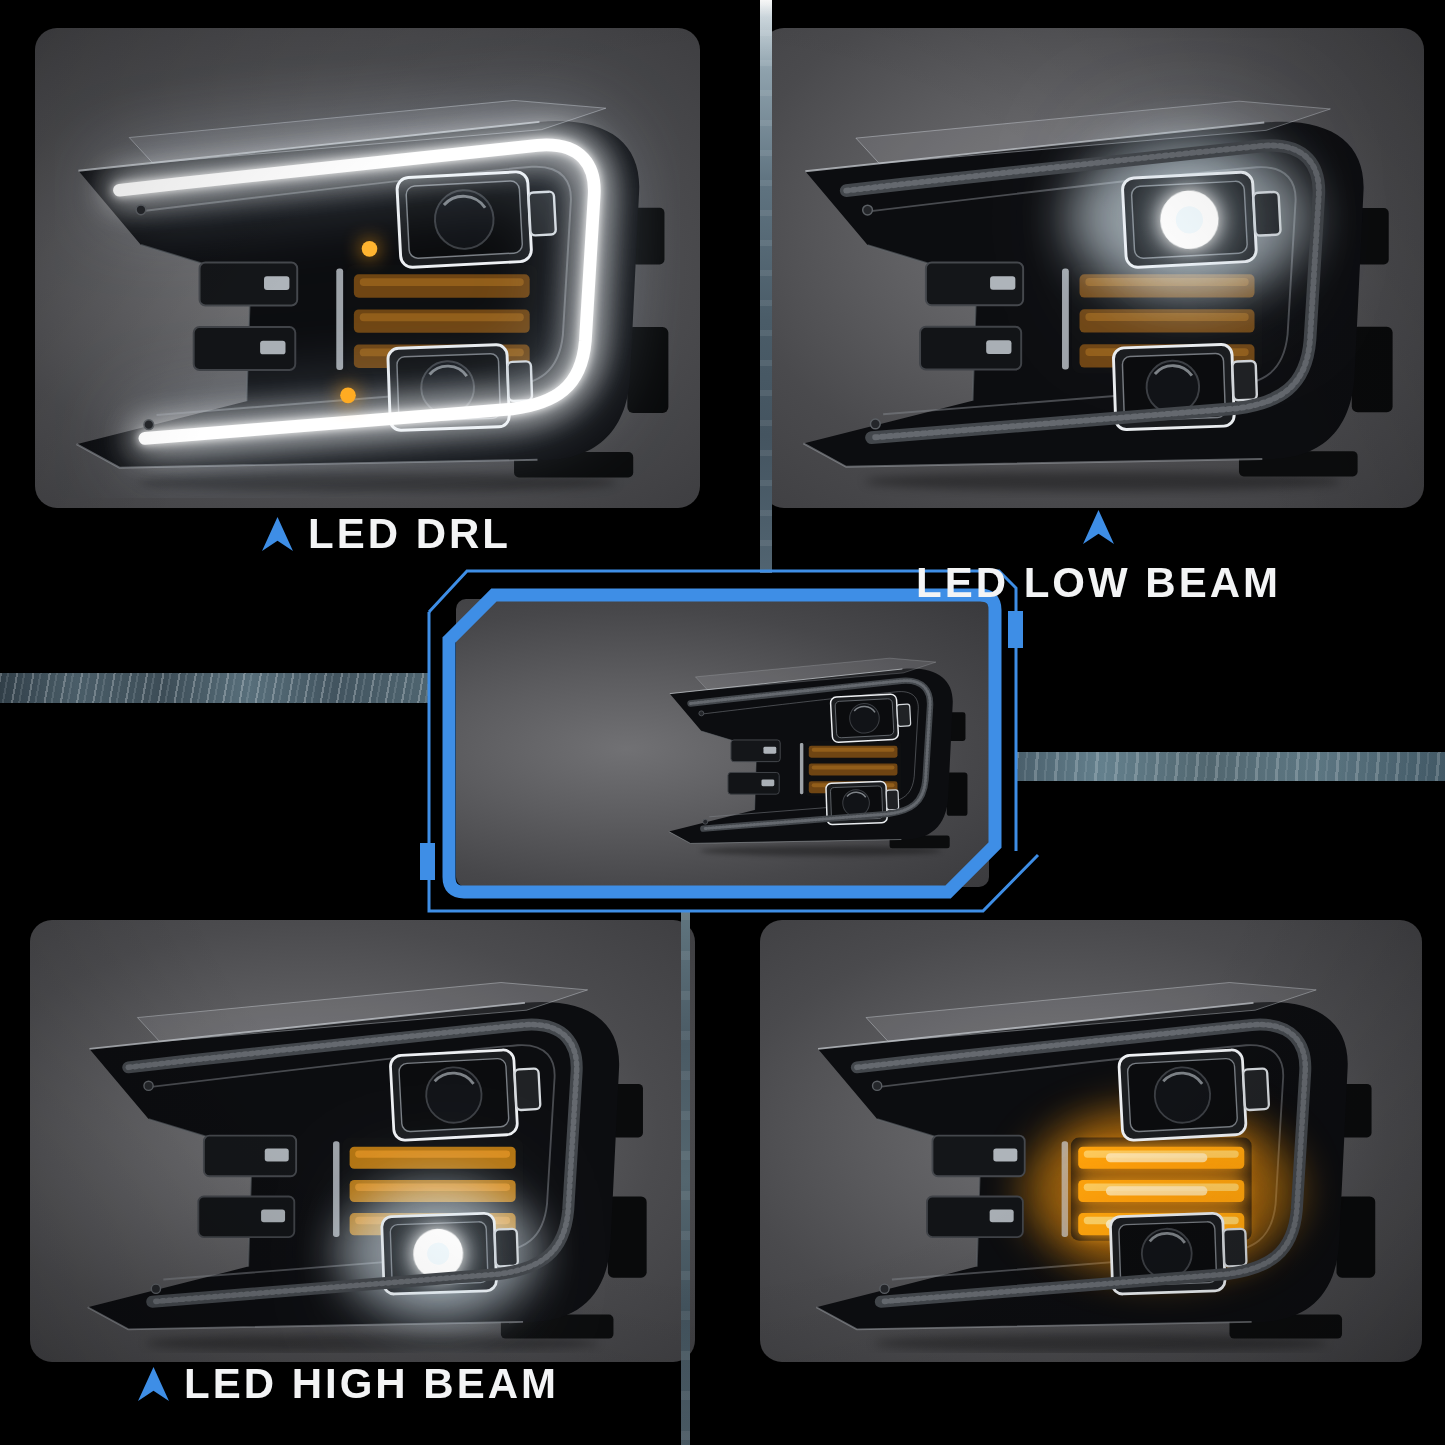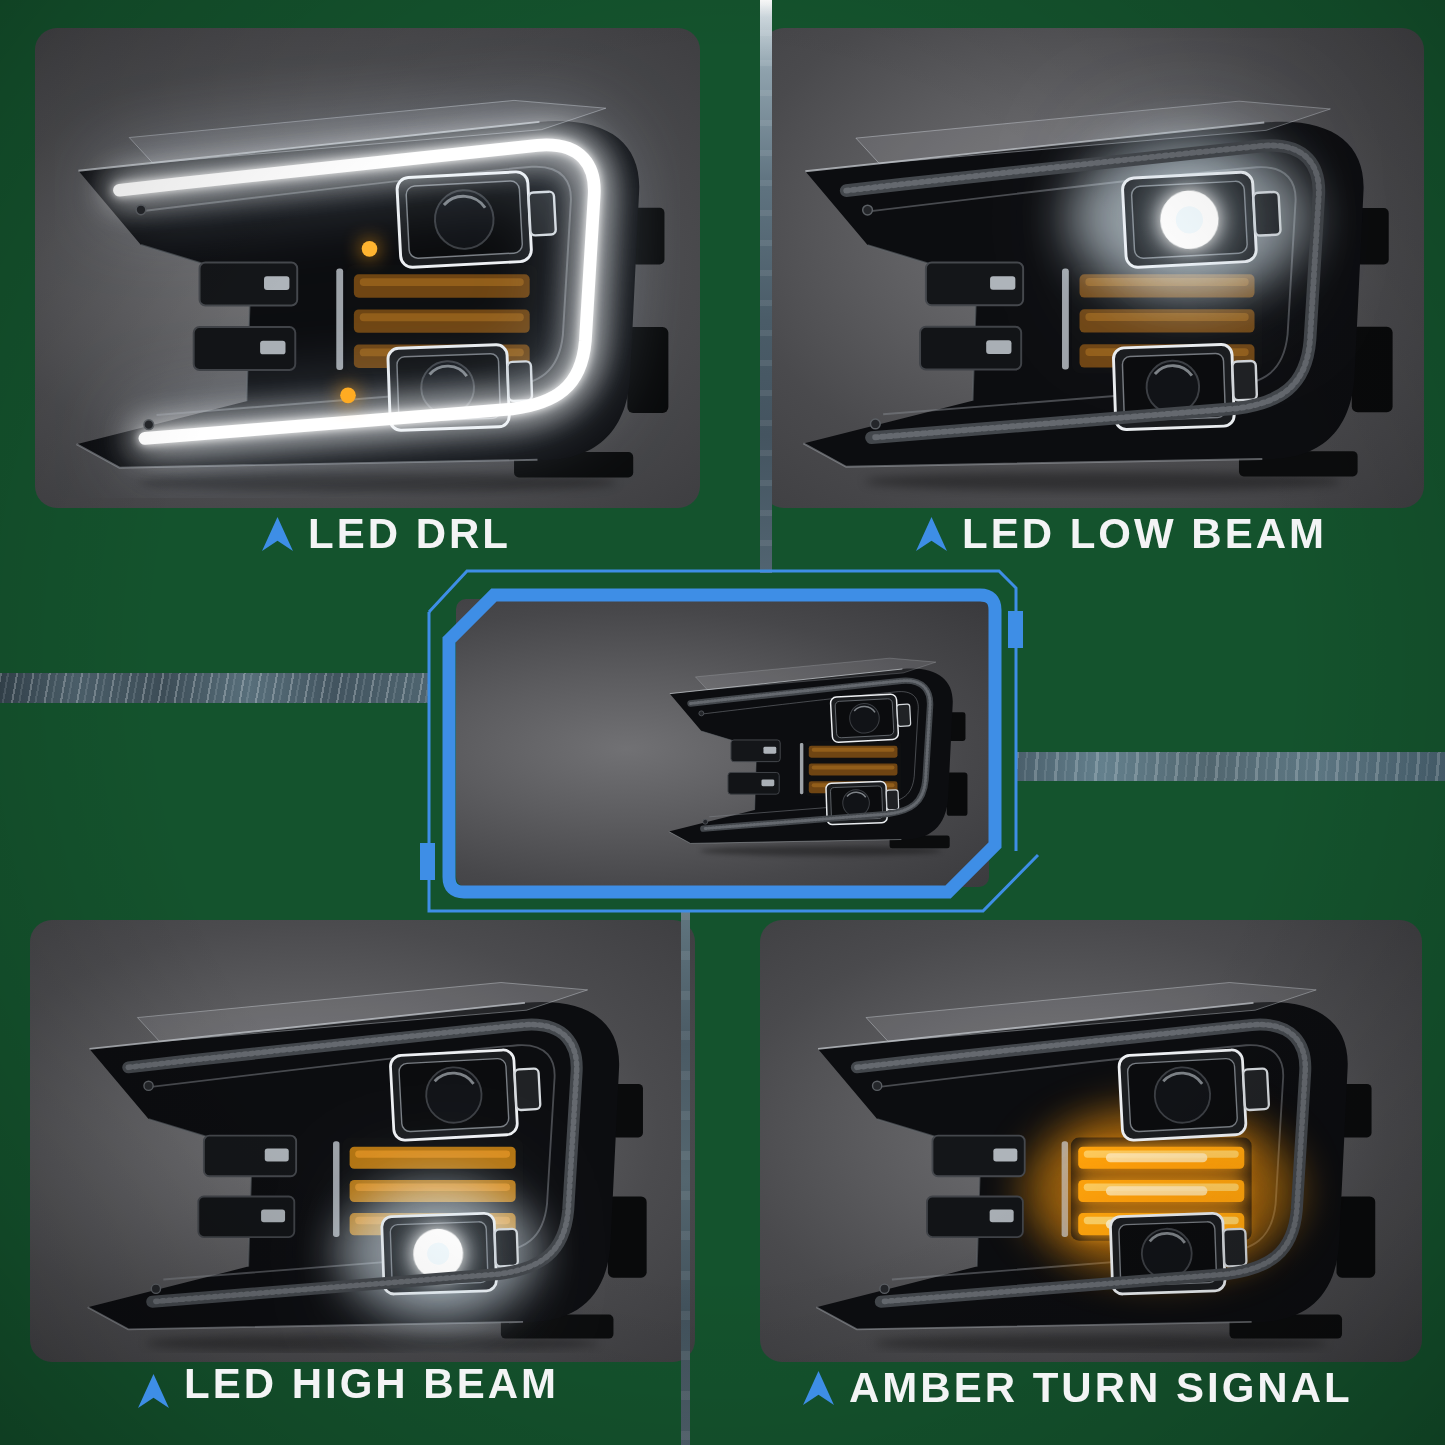--- a/index.html
+++ b/index.html
@@ -42,29 +42,29 @@
 
   .vignette{position:absolute;inset:0;z-index:3;pointer-events:none;
     background:radial-gradient(ellipse at 50% 46%, rgba(0,0,0,0) 55%, rgba(0,0,0,0.14) 85%, rgba(0,0,0,0.26) 100%);}
 
   .frame-overlay{position:absolute;left:0;top:0;width:1445px;height:1445px;z-index:4;pointer-events:none;}
 
   .caption{position:absolute;display:flex;align-items:center;gap:15px;z-index:5;
     color:#f3f4f5;font-weight:bold;font-size:42px;letter-spacing:3px;white-space:nowrap;}
   .caption svg.chev{width:31px;height:34px;flex:0 0 auto;}
   .cap-tl{left:262px;top:510px;}
-  .cap-tr{left:916px;top:510px;}
+  .cap-tr{left:916px;top:510px;flex-direction:column;}
   .cap-center{left:464px;top:840px;}
   .cap-bl{left:138px;top:1360px;}
   .cap-br{left:803px;top:1364px;}
 </style>
 </head>
 <body>
 
-<div id="stage" style="background: #14532d;">
+<div id="stage" style="background: #000000;">
 
   <div class="photo tl">
       <svg class="hl" viewBox="0 0 640 460" preserveAspectRatio="xMidYMid meet">
         <ellipse cx="330" cy="449" rx="245" ry="10" fill="rgba(0,0,0,0.35)" style="filter:blur(5px)"></ellipse>
         <rect x="590" y="168" width="34" height="58" rx="5" fill="#0a0b0c"></rect>
         <rect x="586" y="290" width="42" height="88" rx="6" fill="#090a0b"></rect>
         <rect x="470" y="418" width="122" height="26" rx="5" fill="#0b0c0d"></rect>
         <path d="M24 130 L496 80 C566 74 601 102 598 152 L589 338 C586 404 546 428 494 426 L66 434 L22 410 L196 366 L200 240 L88 206 Z" fill="#0c0d10"></path>
         <path d="M76 96 L470 58 L564 66 L498 88 L100 122 Z" fill="rgba(205,212,218,0.13)" stroke="rgba(225,230,236,0.4)" stroke-width="1"></path>
         <path d="M24 130 L496 80" stroke="#c7cbd0" stroke-width="2" opacity="0.75" fill="none"></path>
@@ -339,26 +339,20 @@
         <polygon class="accent-fill" fill="#3e8ee6" points="15,0 30,33 15,23 0,33"></polygon>
       </svg>
     <span>LED DRL</span>
   </div>
   <div class="caption cap-tr" style="color: rgb(243, 244, 245);">
     <svg class="chev" viewBox="0 0 30 33">
         <polygon class="accent-fill" fill="#3e8ee6" points="15,0 30,33 15,23 0,33"></polygon>
       </svg>
     <span>LED LOW BEAM</span>
   </div>
-  <div class="caption cap-bl" style="color: rgb(243, 244, 245); align-items: flex-end;">
+  <div class="caption cap-bl" style="color: rgb(243, 244, 245);">
     <svg class="chev" viewBox="0 0 30 33">
         <polygon class="accent-fill" fill="#3e8ee6" points="15,0 30,33 15,23 0,33"></polygon>
       </svg>
     <span>LED HIGH BEAM</span>
   </div>
-  <div class="caption cap-br" style="color: rgb(243, 244, 245);">
-    <svg class="chev" viewBox="0 0 30 33">
-        <polygon class="accent-fill" fill="#3e8ee6" points="15,0 30,33 15,23 0,33"></polygon>
-      </svg>
-    <span>AMBER TURN SIGNAL</span>
-  </div>
 
 </div>
 
 </body></html>

